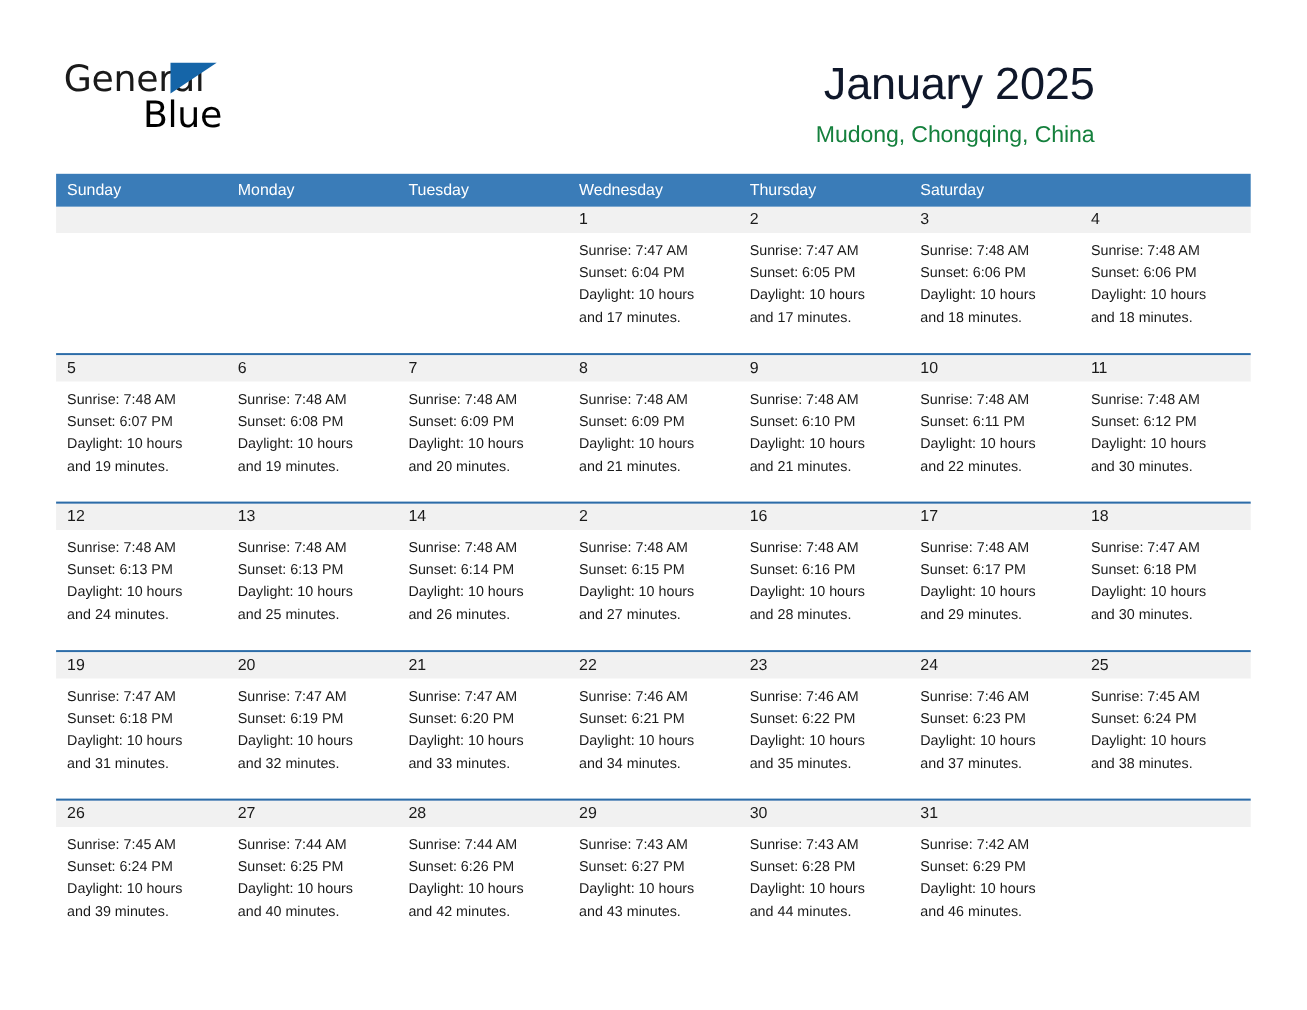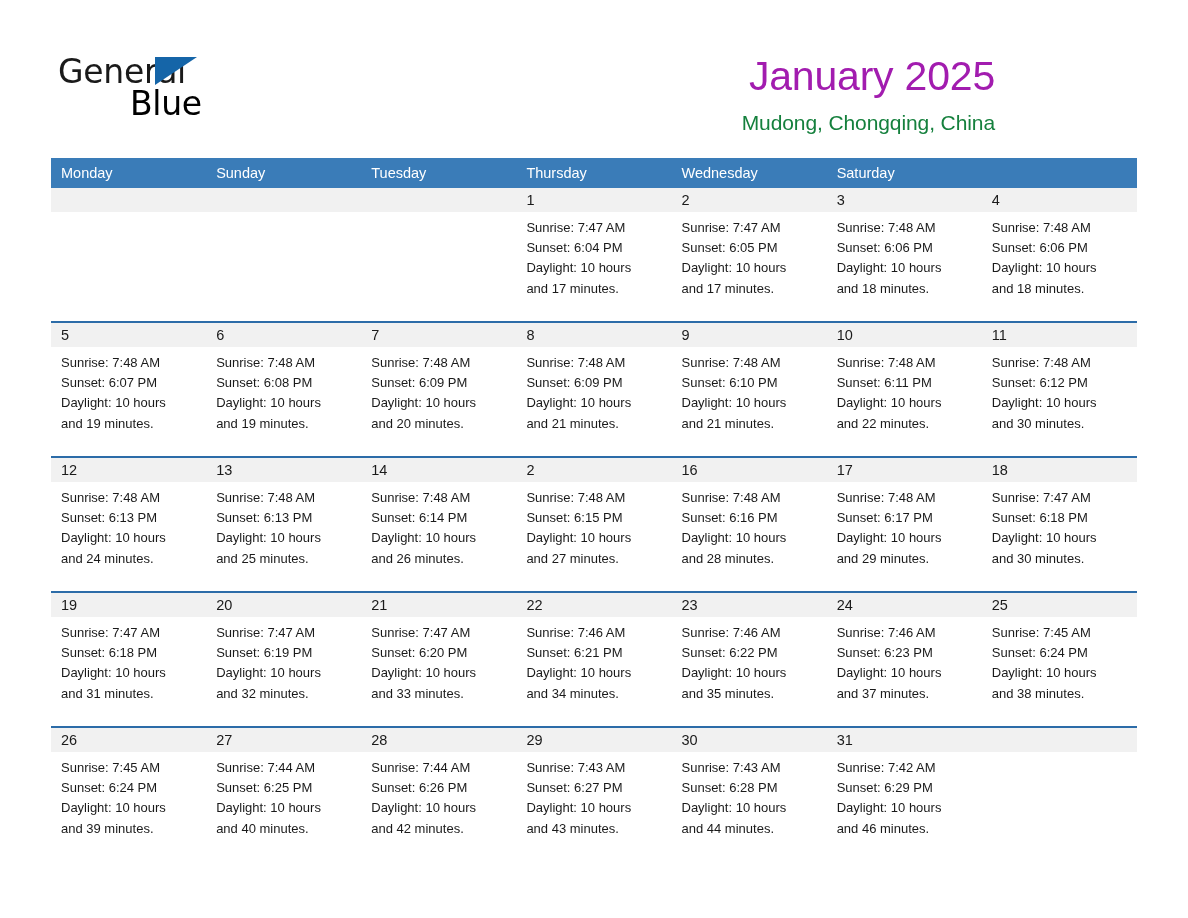--- a/index.html
+++ b/index.html
@@ -28,21 +28,21 @@
     border-bottom: 28px solid transparent;
   }
   .logo-blue {
     position: absolute; left: 72px; top: 32px;
     font-size: 33px; color: #000000; letter-spacing: -0.3px;
     font-family: "DejaVu Sans", sans-serif; font-weight: 400;
   }
 
   .title-block { position: absolute; right: 54px; top: 50px; text-align: right; }
   .cal-title {
-    font-size: 41px; color: #a21caf; font-weight: 400;
+    font-size: 41px; color: #0f172a; font-weight: 400;
     line-height: 52px; letter-spacing: -0.2px;
   }
   .cal-location {
     font-size: 21px; color: #15803d; font-weight: 400;
     line-height: 30px; margin-top: 6px; letter-spacing: -0.1px;
   }
 
   
   .calendar {
     position: absolute; left: 51px; top: 158px;
@@ -102,25 +102,25 @@
 
     <div class="title-block">
       <div class="cal-title">January 2025</div>
       <div class="cal-location">Mudong, Chongqing, China</div>
     </div>
 
   </div>
 
   <div class="calendar">
     <div class="dow-row" id="dow-row">
+        <div class="dow-cell">Sunday</div>
         <div class="dow-cell">Monday</div>
-        <div class="dow-cell">Sunday</div>
         <div class="dow-cell">Tuesday</div>
+        <div class="dow-cell">Wednesday</div>
         <div class="dow-cell">Thursday</div>
-        <div class="dow-cell">Wednesday</div>
         <div class="dow-cell">Saturday</div>
       </div>
     <div id="weeks-container">
         <div class="week">
           <div class="week-numbers">
             <div class="num-cell"></div>
             <div class="num-cell"></div>
             <div class="num-cell"></div>
             <div class="num-cell">1</div>
             <div class="num-cell">2</div>

